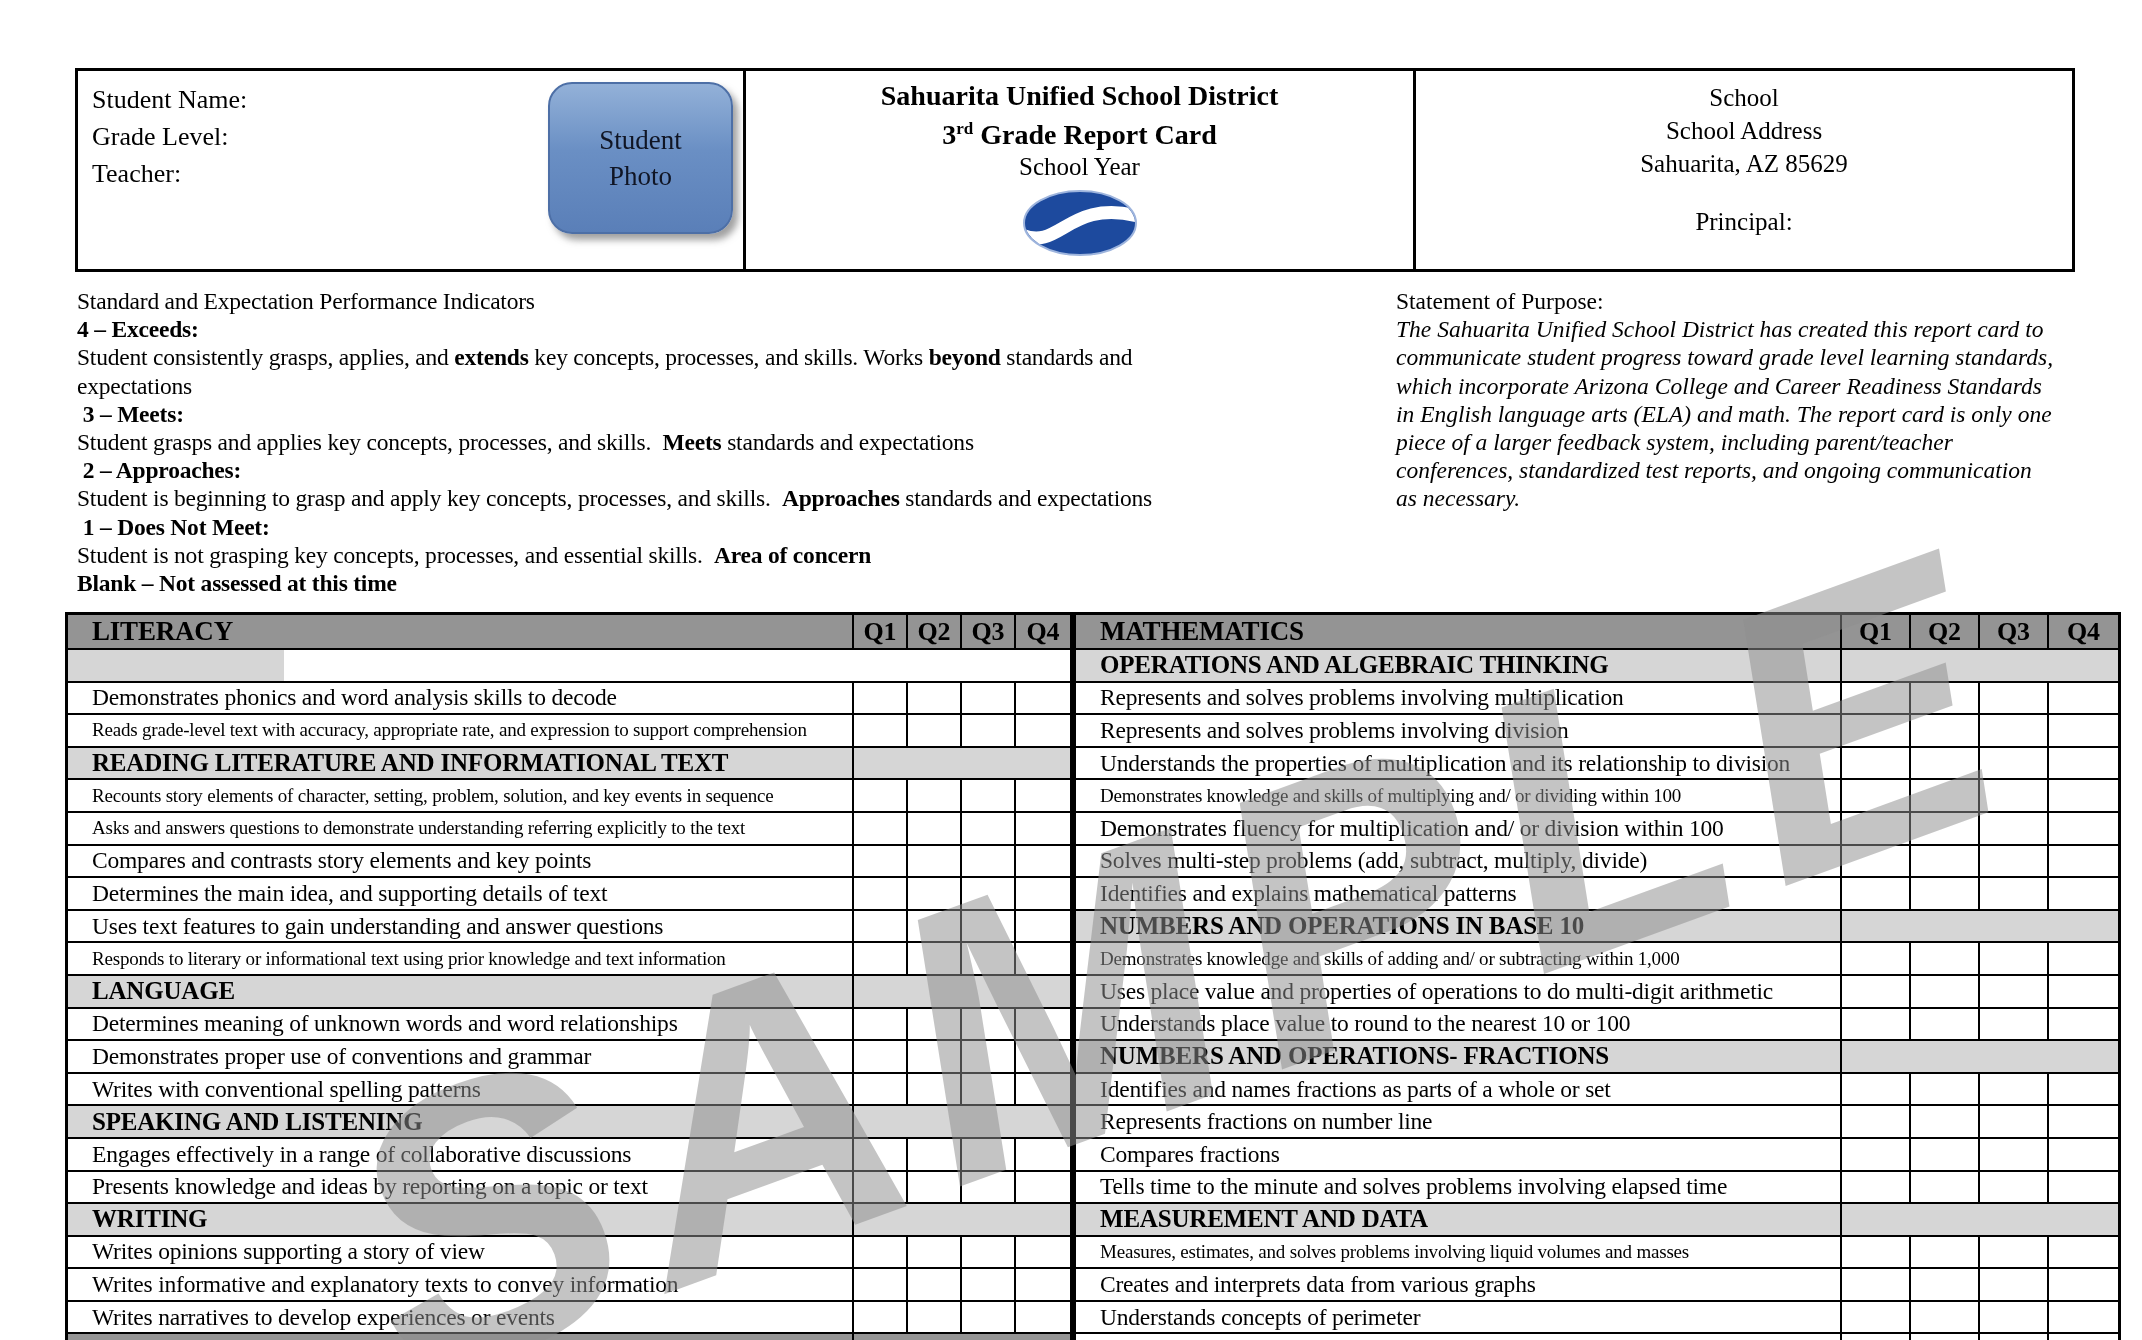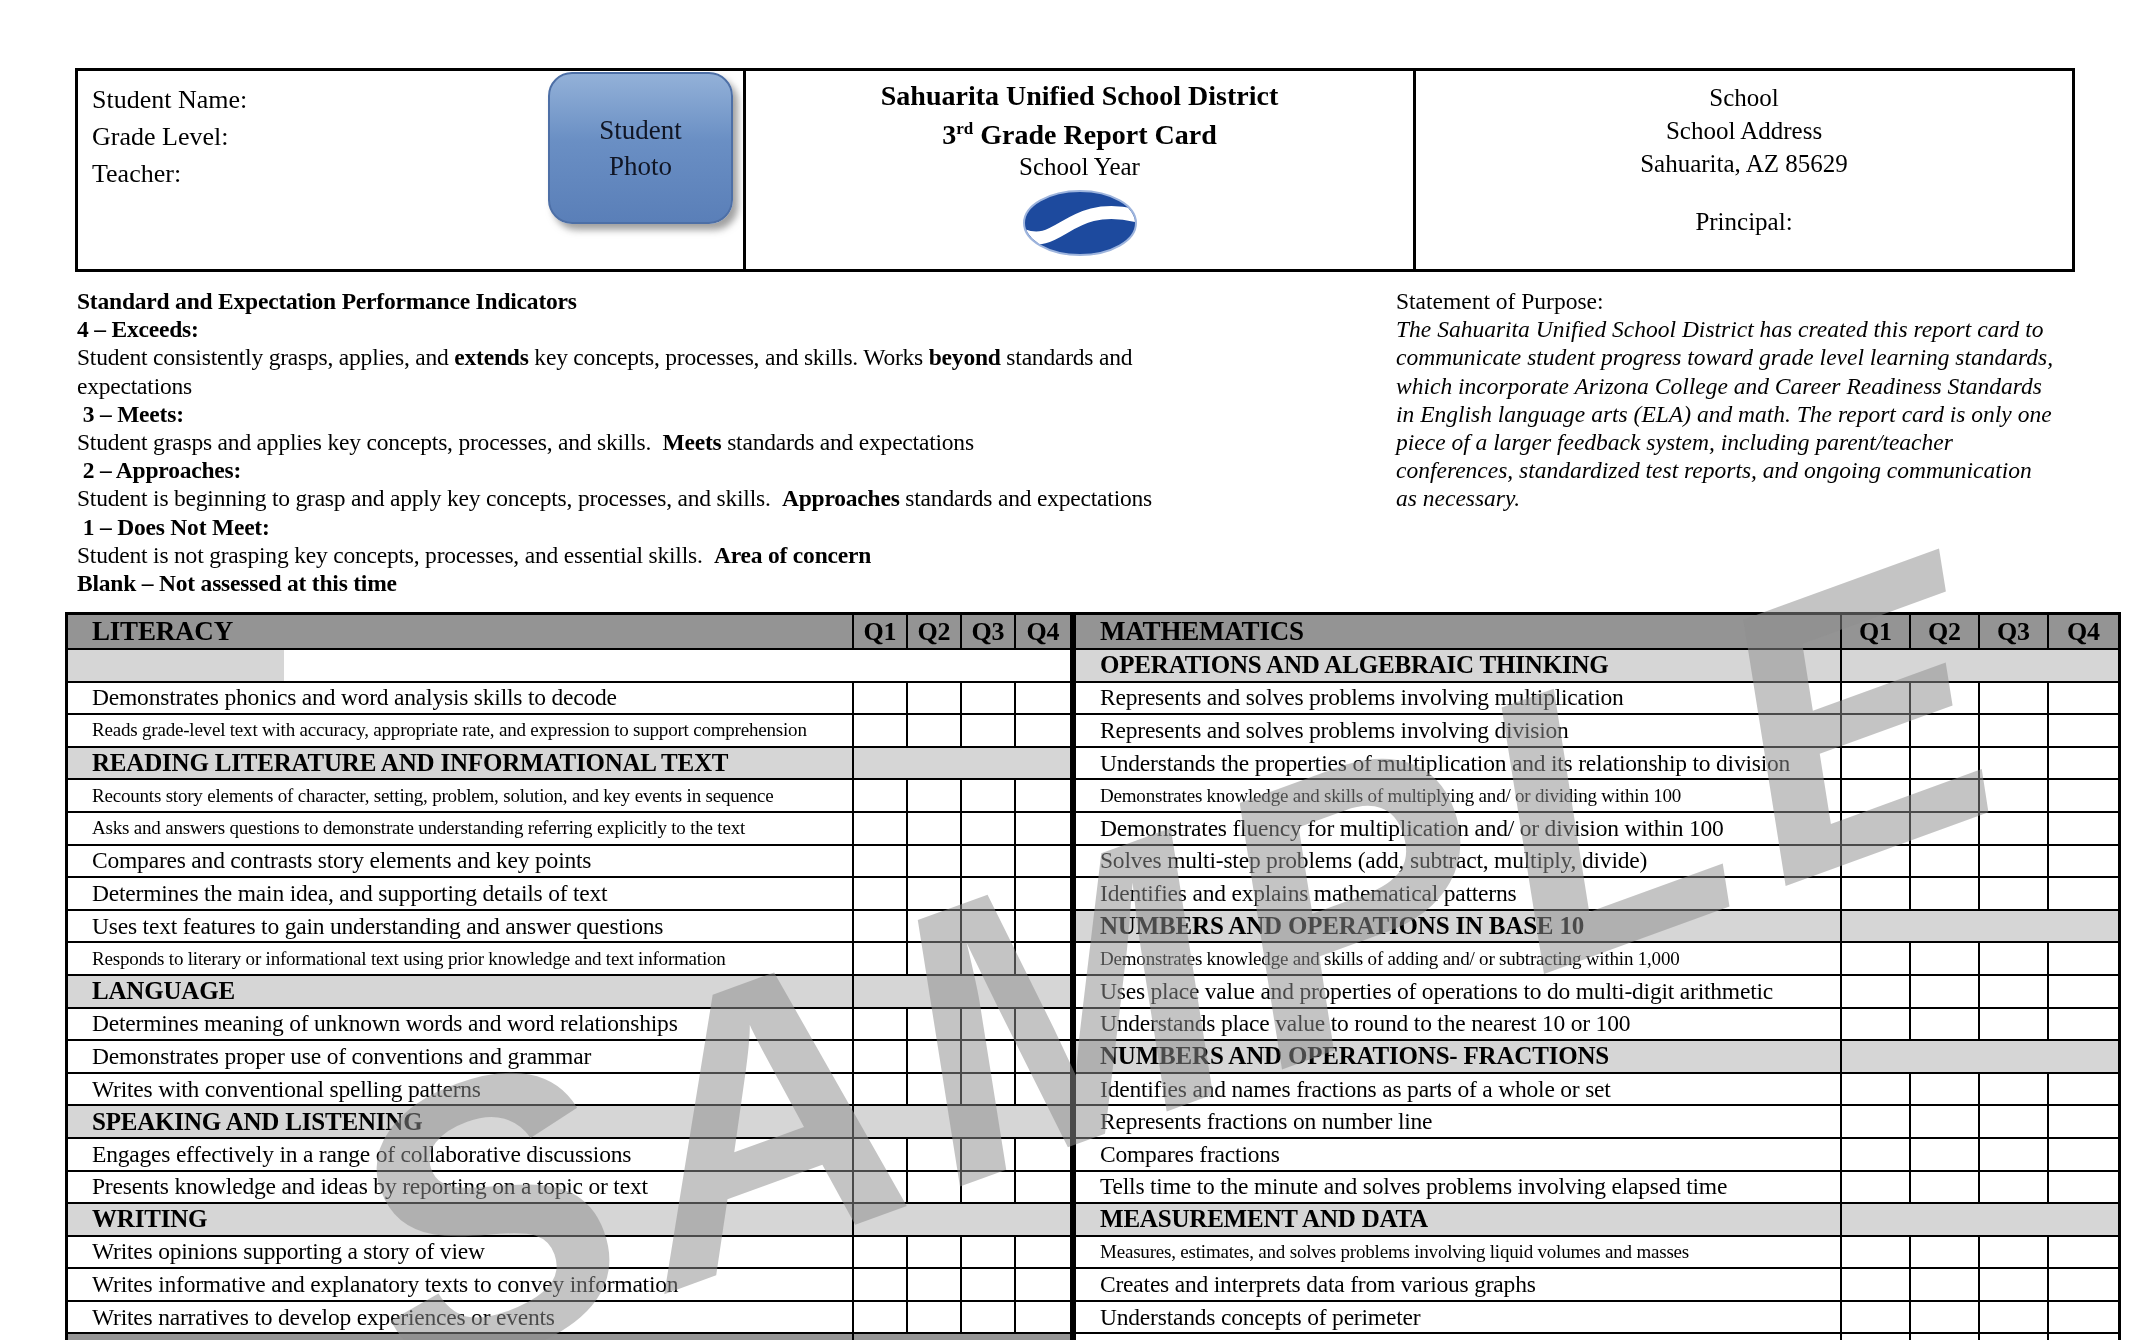--- a/index.html
+++ b/index.html
@@ -11,37 +11,37 @@
   .header-box{
     position:absolute;left:75px;top:68px;width:2000px;height:204px;
     border:3px solid #000;box-sizing:border-box;display:flex;background:#fff;
   }
   .hcell{box-sizing:border-box;position:relative;}
   .hcell.left{width:668px;border-right:3px solid #000;padding:10px 0 12px 14px;}
   .hcell.mid{width:670px;border-right:3px solid #000;text-align:center;padding-top:8px;}
   .hcell.right{flex:1;text-align:center;padding-top:10px;}
   .stu-line{font-size:26px;line-height:37px;}
   .photo-box{
-    position:absolute;left:470px;top:1px;width:185px;height:152px;
+    position:absolute;left:470px;top:11px;width:185px;height:152px;
     border-radius:24px;border:2px solid #4d6fa6;box-sizing:border-box;
     background:linear-gradient(180deg,#93b1d8 0%,#6a8fc4 45%,#5a7fb8 100%);
     box-shadow:5px 6px 7px rgba(110,110,110,0.65);
     display:flex;flex-direction:column;align-items:center;justify-content:center;
     font-size:27px;line-height:36px;color:#101524;
   }
   .district-title{font-size:28px;font-weight:bold;line-height:34px;}
   .report-title{font-size:28px;font-weight:bold;line-height:32px;}
   .report-title sup{font-size:17px;}
   .school-year{font-size:25px;line-height:32px;}
   .logo-wrap{margin-top:6px;}
   .school-line{font-size:25px;line-height:33px;}
   .principal{font-size:25px;margin-top:28px;}
   
   .indicators{position:absolute;left:77px;top:287px;width:1300px;font-size:23.5px;line-height:28.2px;letter-spacing:-0.2px;}
-  .ind-title{font-weight:bold;}
+  .ind-title{font-weight:normal;}
   .ind-line{white-space:pre-wrap;}
   .purpose{position:absolute;left:1396px;top:287px;width:660px;font-size:23.5px;line-height:28.2px;}
   .purpose-title{line-height:28.2px;}
   .purpose-body{font-style:italic;}
   
   .tbl{
     position:absolute;top:612px;border:3px solid #000;box-sizing:border-box;background:#fff;
     height:731px;overflow:hidden;
   }
   .tbl.lit{left:65px;width:1008px;}

